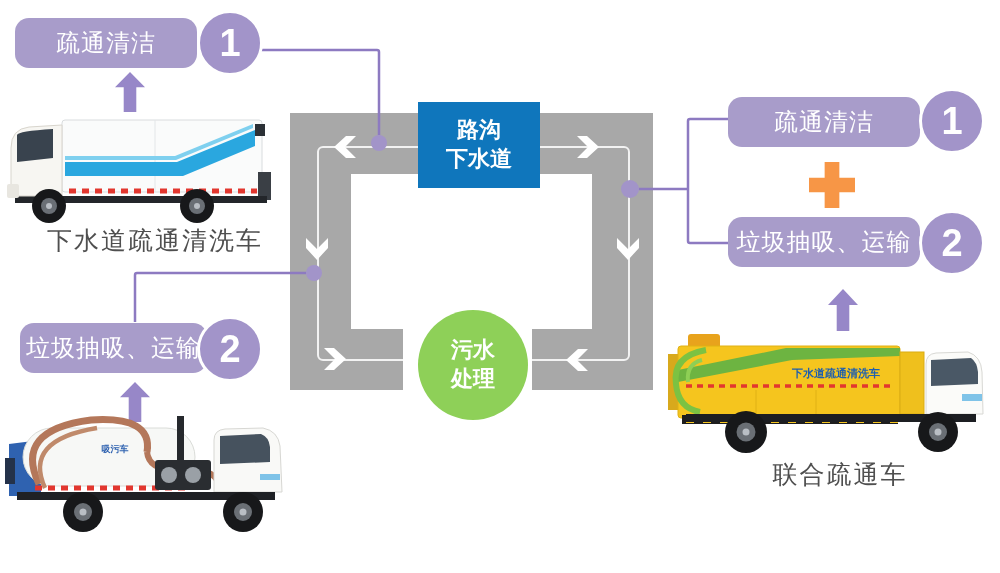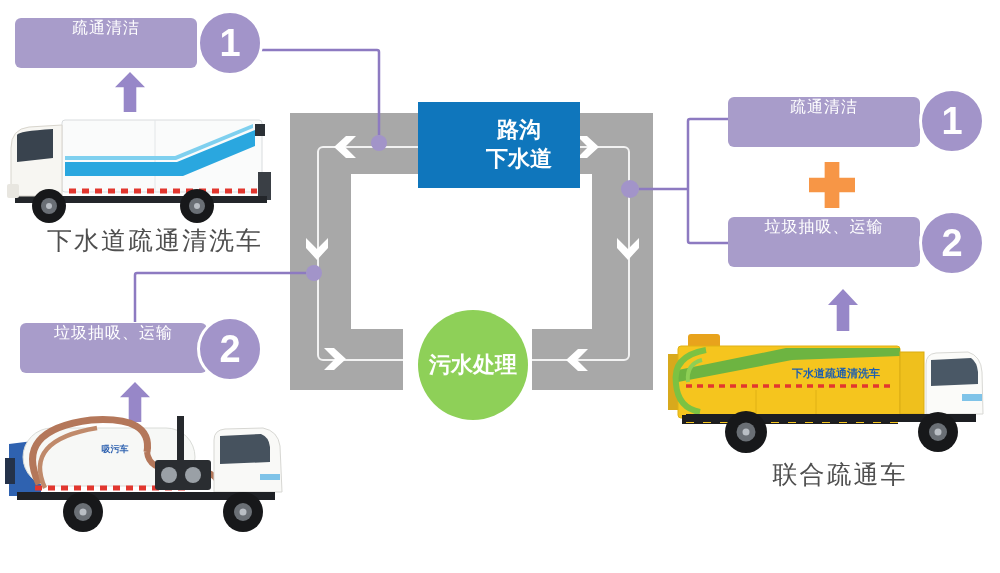--- a/index.html
+++ b/index.html
@@ -17,32 +17,32 @@
   .road-line{position:absolute;left:317px;top:146px;width:309px;height:211px;
         border:2px solid rgba(255,255,255,.85);border-radius:6px;}
   .road-gap{position:absolute;left:403px;top:325px;width:129px;height:70px;background:#fff;}
 
   .chev{position:absolute;width:26px;height:26px;}
   .chev svg{display:block;}
 
   
   .node-blue{position:absolute;left:418px;top:102px;width:122px;height:86px;
         background:var(--node-blue);color:#fff;display:flex;flex-direction:column;
-        align-items:center;justify-content:center;font-size:22px;font-weight:600;line-height:1.3;padding-left:40px;}
+        align-items:center;justify-content:center;font-size:22px;font-weight:600;line-height:1.3;}
   .node-green{position:absolute;left:418px;top:310px;width:110px;height:110px;border-radius:50%;
-        background:var(--node-green);color:#fff;display:flex;flex-direction:row;
+        background:var(--node-green);color:#fff;display:flex;flex-direction:column;
         align-items:center;justify-content:center;font-size:22px;font-weight:600;line-height:1.3;}
 
   
   .connectors{position:absolute;left:0;top:0;}
 
   
-  .step-label{position:absolute;height:50px;background:var(--label-purple);border-radius:6px;
-        color:#fff;display:flex;align-items:flex-start;justify-content:center;
-        font-size:16px;font-weight:500;letter-spacing:1px;}
+  .step-label{position:absolute;height:50px;background:var(--label-purple);border-radius:14px;
+        color:#fff;display:flex;align-items:center;justify-content:center;
+        font-size:24px;font-weight:500;letter-spacing:1px;}
   .step-circle{position:absolute;width:60px;height:60px;border-radius:50%;
         background:var(--circle-purple);border:3px solid #fff;color:#fff;
         display:flex;align-items:center;justify-content:center;
         font-size:38px;font-weight:700;}
   .lbl-tl{left:15px;top:18px;width:182px;}
   .cir-tl{left:197px;top:10px;}
   .lbl-ml{left:20px;top:323px;width:187px;}
   .cir-ml{left:197px;top:316px;}
   .lbl-rt{left:728px;top:97px;width:192px;}
   .cir-rt{left:919px;top:88px;}

